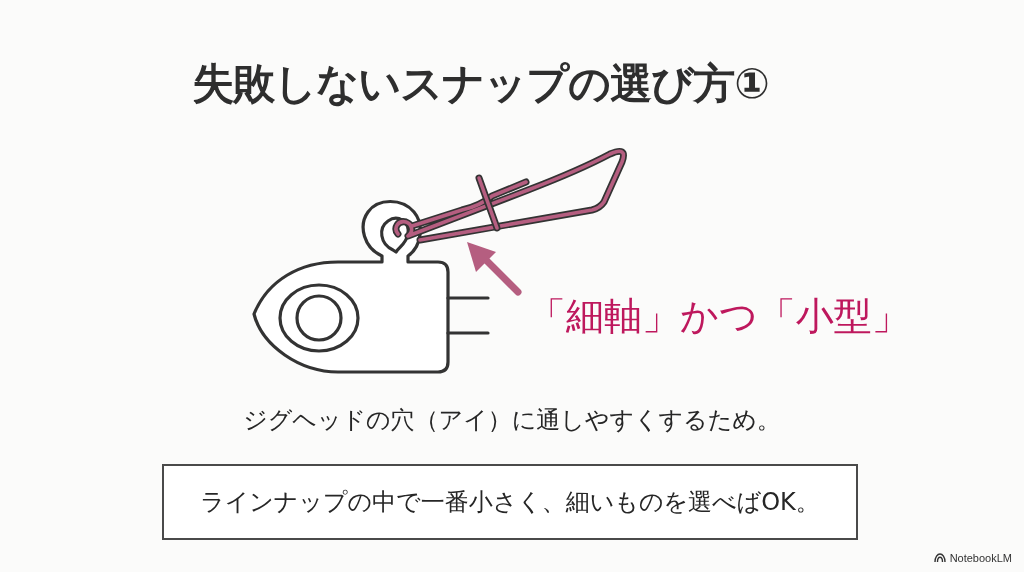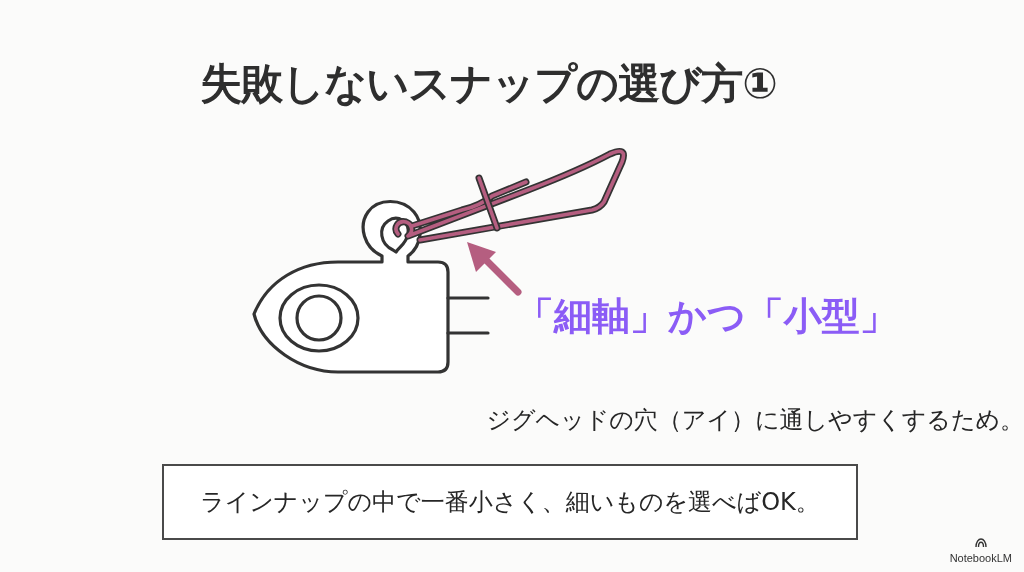--- a/index.html
+++ b/index.html
@@ -10,53 +10,53 @@
     overflow: hidden;
     background: #fbfbfa;
   }
   body {
     position: relative;
     font-family: "DejaVu Sans", "Liberation Sans", sans-serif;
     color: #2b2b2b;
   }
   .slide-title {
     position: absolute;
-    left: 16px;
+    left: 8px;
     top: 52px;
     width: 945px;
     text-align: center;
     font-size: 42px;
     font-weight: bold;
     letter-spacing: -1px;
     color: #2e2e2e;
     line-height: 64px;
   }
   .illustration {
     position: absolute;
     left: 0;
     top: 0;
     width: 1024px;
     height: 572px;
   }
   .callout {
     position: absolute;
-    left: 516px;
+    left: 528px;
     top: 290px;
     font-size: 38px;
-    font-weight: bold;
-    color: #8b5cf6;
+    font-weight: normal;
+    color: #be185d;
     line-height: 52px;
     white-space: nowrap;
   }
   .reason-text {
     position: absolute;
     left: 0;
     top: 400px;
     width: 1024px;
-    text-align: right;
+    text-align: center;
     font-size: 24px;
     color: #262626;
     line-height: 40px;
   }
   .summary-box {
     position: absolute;
     left: 162px;
     top: 464px;
     width: 696px;
     height: 76px;
@@ -75,21 +75,20 @@
   .watermark {
     position: absolute;
     right: 12px;
     bottom: 8px;
     display: flex;
     align-items: center;
     gap: 4px;
     font-size: 11px;
     color: #333333;
     font-family: "Liberation Sans", sans-serif;
-    flex-direction: column;
   }
   .watermark svg { display: block; }
 </style>
 </head>
 <body>
 
 <div class="slide-title">失敗しないスナップの選び方①</div>
 
 <svg class="illustration" viewBox="0 0 1024 572" xmlns="http://www.w3.org/2000/svg">
 

